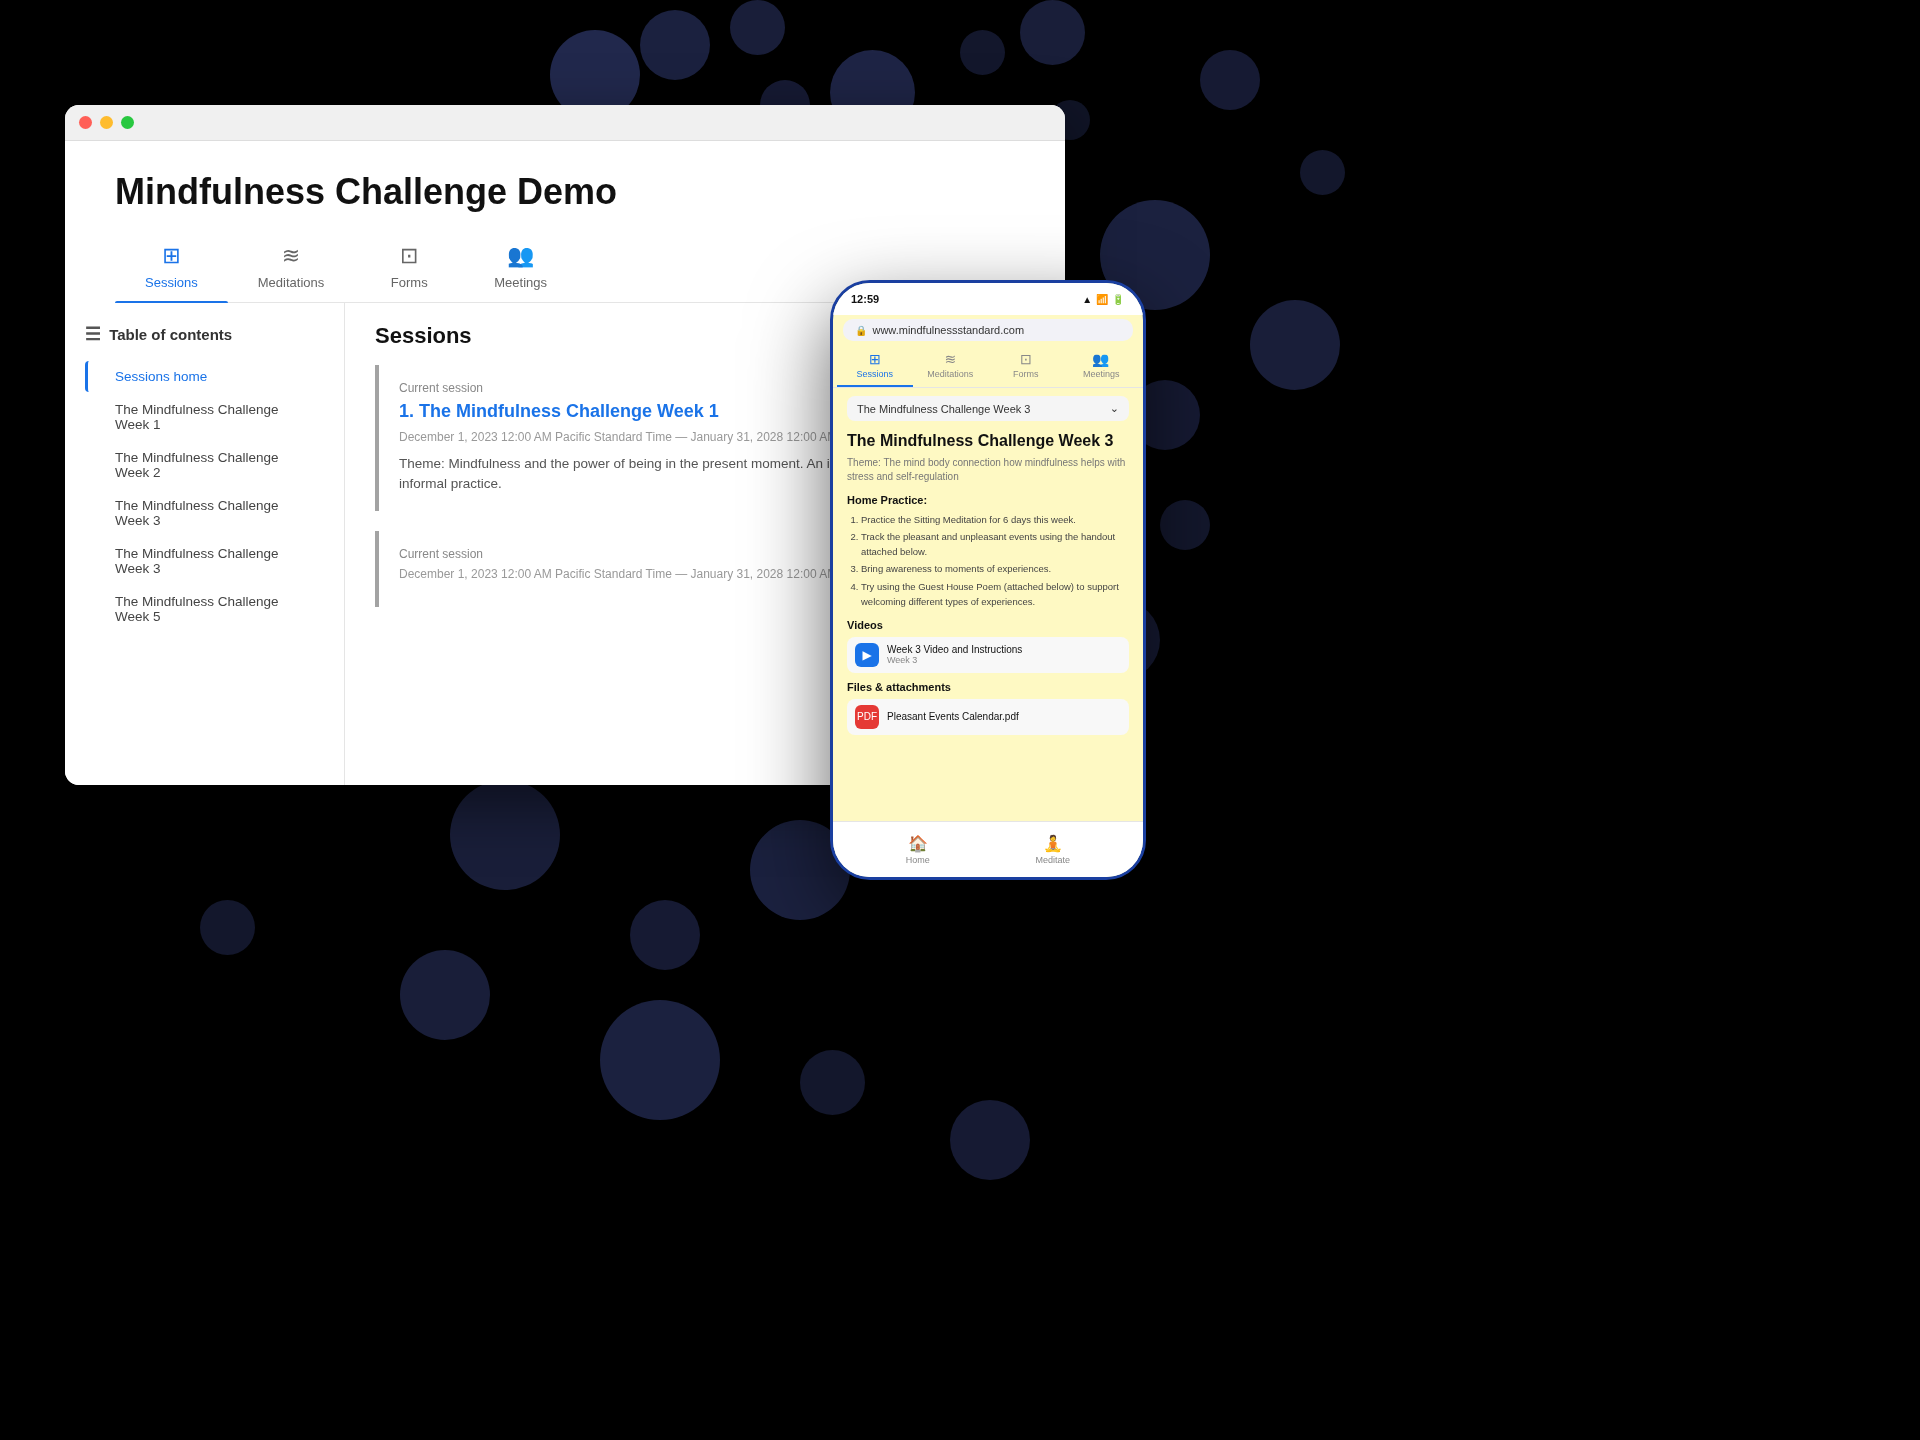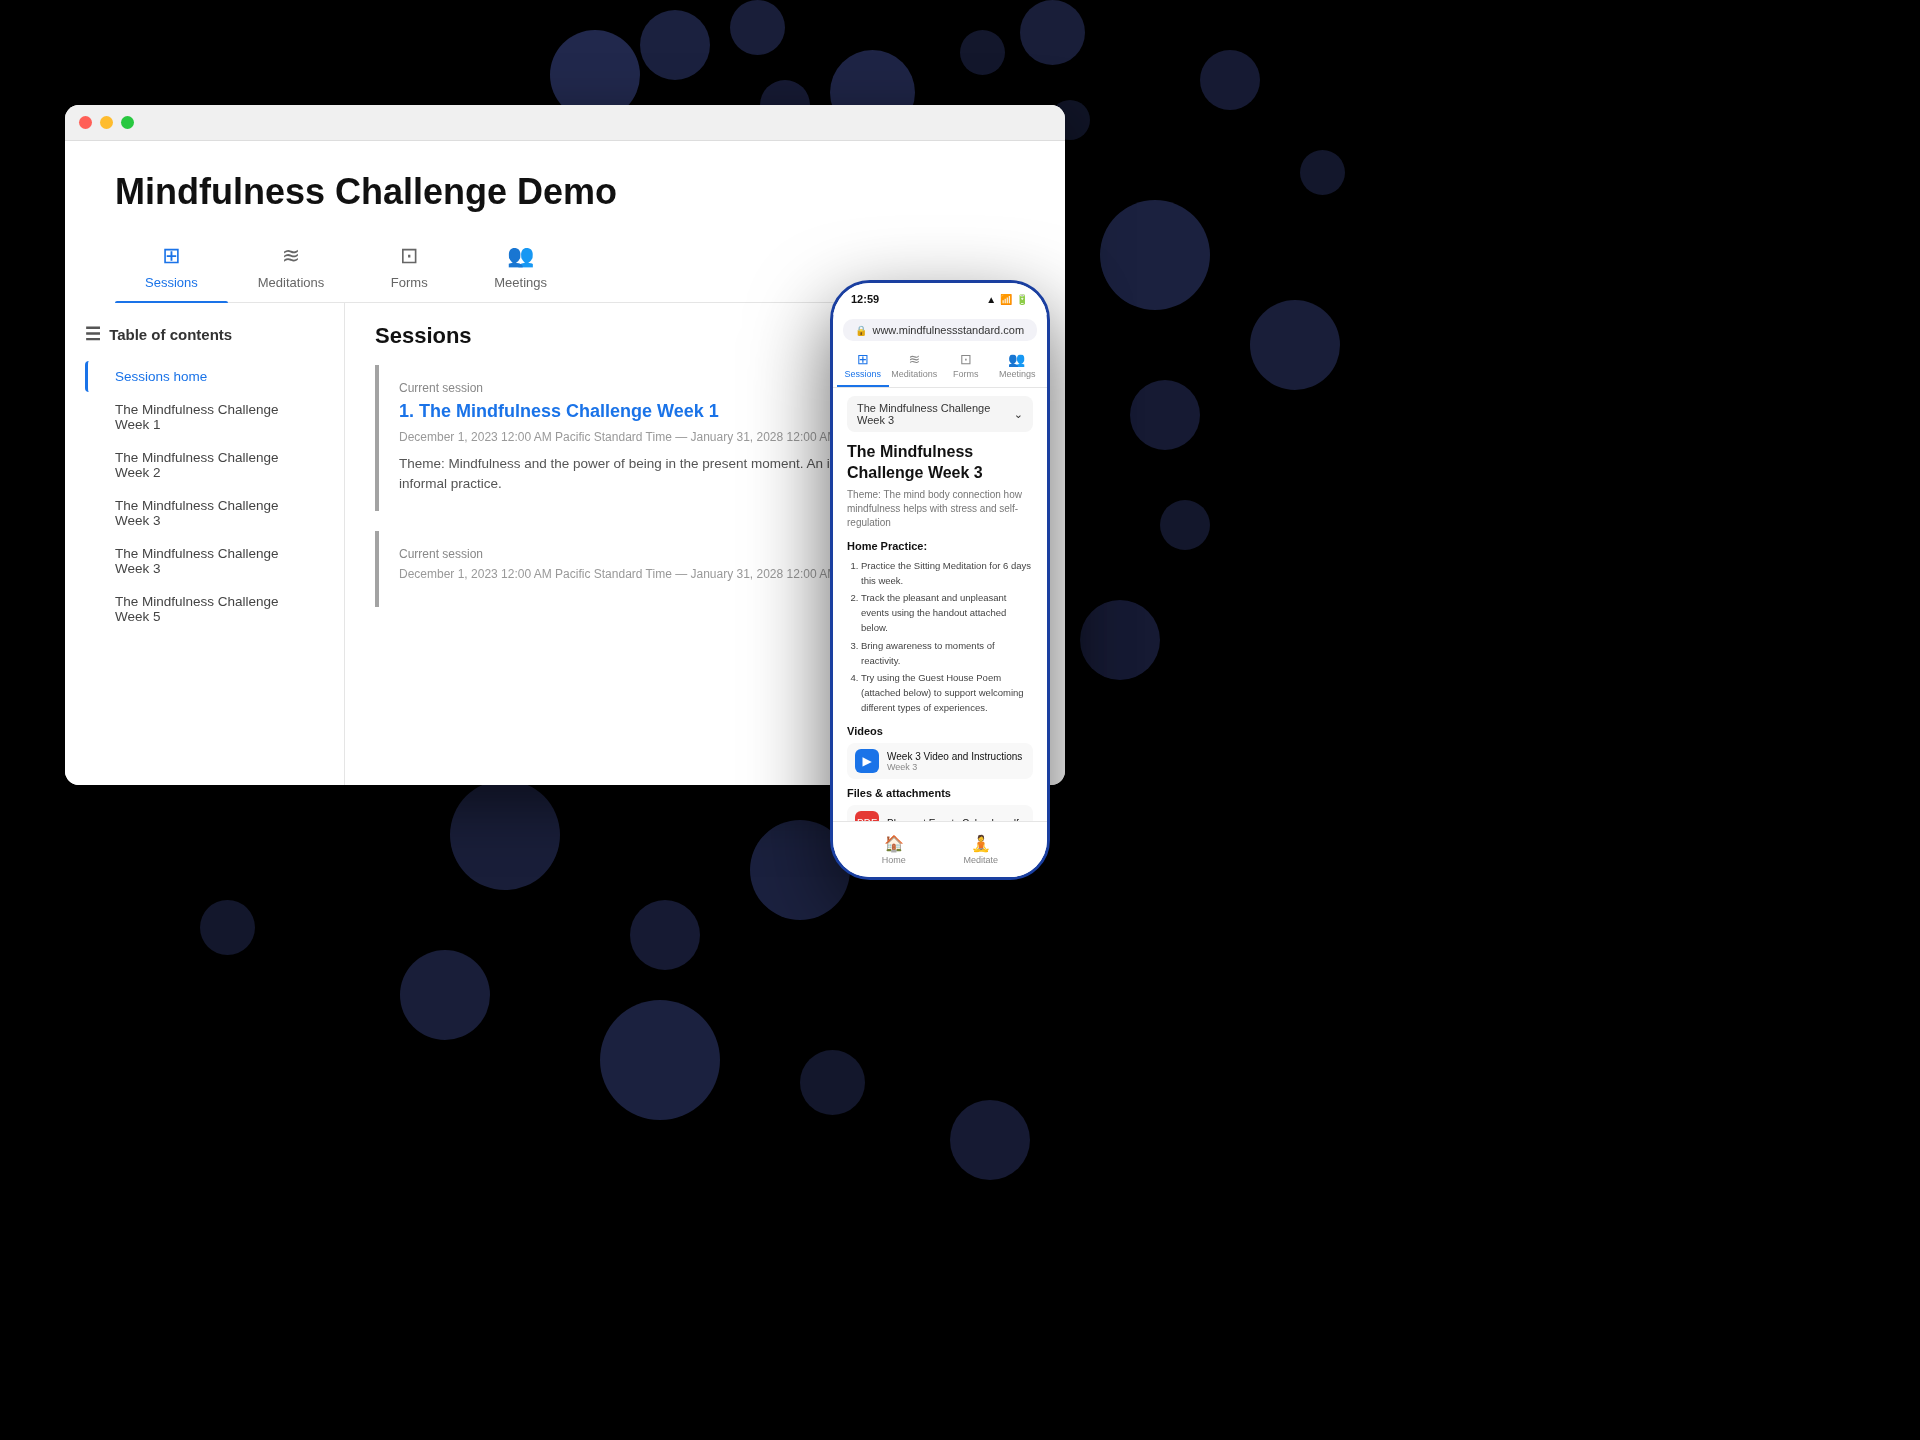--- a/index.html
+++ b/index.html
@@ -200,23 +200,23 @@
       font-size: 13.5px;
       color: #555;
       line-height: 1.5;
     }
 
     
     .mobile-phone {
       position: absolute;
       top: 280px;
       left: 830px;
-      width: 220px;
+      width: 316px;
       height: 600px;
-      background: #ffffff;
+      background: #fef9c3;
       border-radius: 40px;
       box-shadow: 0 30px 80px rgba(0,0,0,0.6);
       z-index: 20;
       border: 3px solid #1a3fa0;
       overflow: hidden;
     }
 
     .phone-notch-area {
       background: #fff;
       height: 32px;
@@ -575,21 +575,21 @@
     </div>
 
     <div class="phone-session-title">The Mindfulness Challenge Week 3</div>
 
     <div class="phone-theme">Theme: The mind body connection how mindfulness helps with stress and self-regulation</div>
 
     <div class="phone-section-title">Home Practice:</div>
     <ol class="phone-practice-list">
       <li>Practice the Sitting Meditation for 6 days this week.</li>
       <li>Track the pleasant and unpleasant events using the handout attached below.</li>
-      <li>Bring awareness to moments of reactivity.</li>
+      <li>Bring awareness to moments of experiences.</li>
       <li>Try using the Guest House Poem (attached below) to support welcoming different types of experiences.</li>
     </ol>
 
     <div class="phone-videos-title">Videos</div>
     <div class="phone-video-item">
       <div class="video-icon-box">▶</div>
       <div class="video-info">
         <div class="video-name">Week 3 Video and Instructions</div>
         <div class="video-badge">Week 3</div>
       </div>

